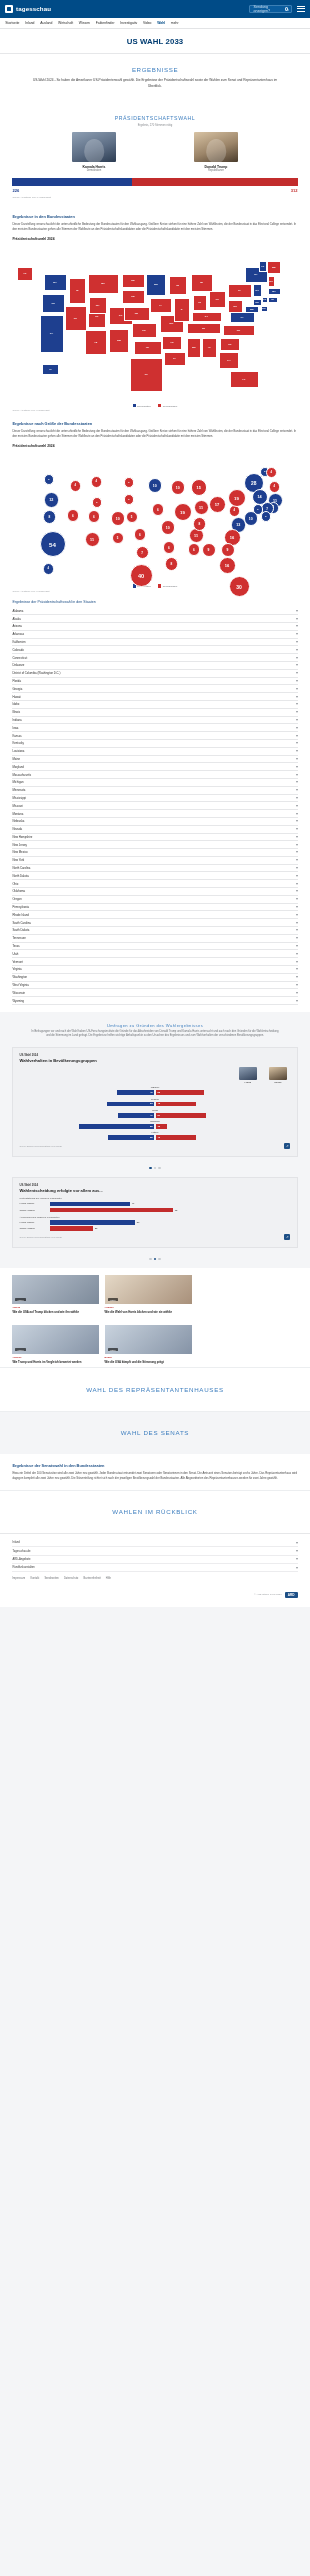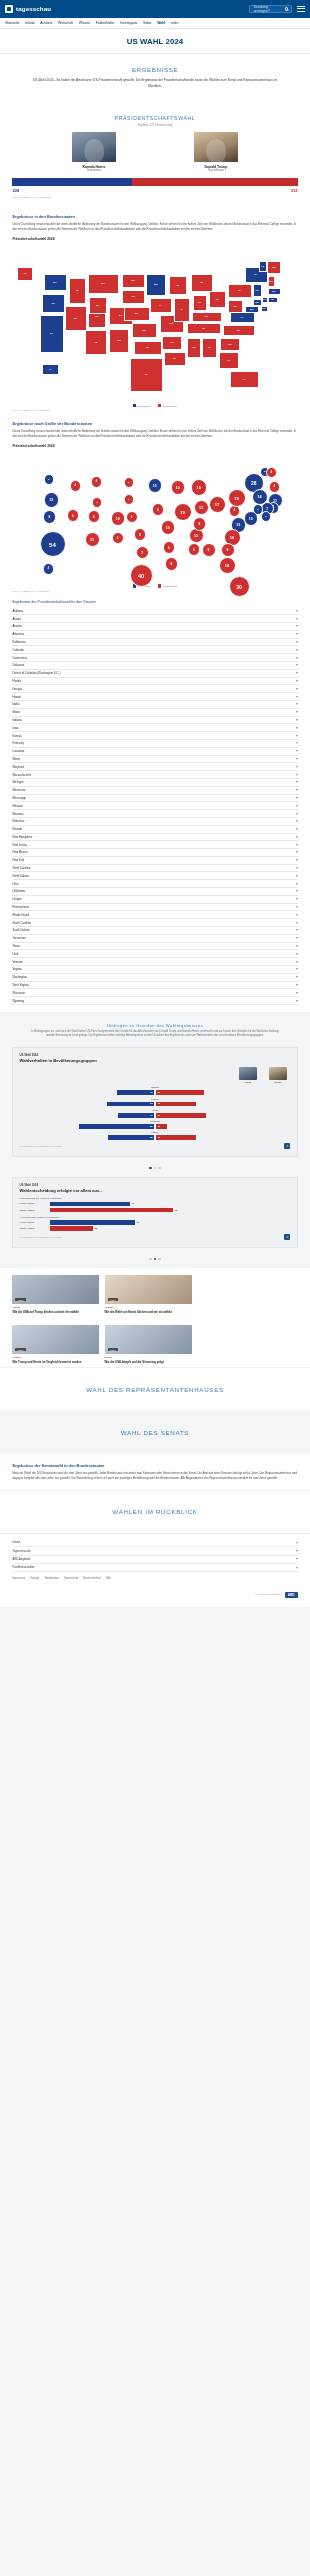--- a/index.html
+++ b/index.html
@@ -237,21 +237,21 @@
     <a href="#">Wirtschaft</a>
     <a href="#">Wissen</a>
     <a href="#">Faktenfinder</a>
     <a href="#">Investigativ</a>
     <a href="#">Video</a>
     <a href="#" class="active">Wahl</a>
     <a href="#">mehr</a>
   </div>
 
   <div class="title-band">
-    <h1>US WAHL 2024</h1>
+    <h1>US WAHL 2033</h1>
   </div>
 
   <div class="section-title">ERGEBNISSE</div>
   <p class="intro">US-Wahl 2024 - So haben die Amerikaner US-Präsidentenwahl gewählt. Die Ergebnisse der Präsidentschaftswahl sowie der Wahlen zum Senat und Repräsentantenhaus im Überblick.</p>
 
   <div class="hero">
     <div class="hero-title">PRÄSIDENTSCHAFTSWAHL</div>
     <div class="hero-sub">Ergebnis, 270 Stimmen nötig</div>
     <div class="cands">
       <div class="cand dem">

